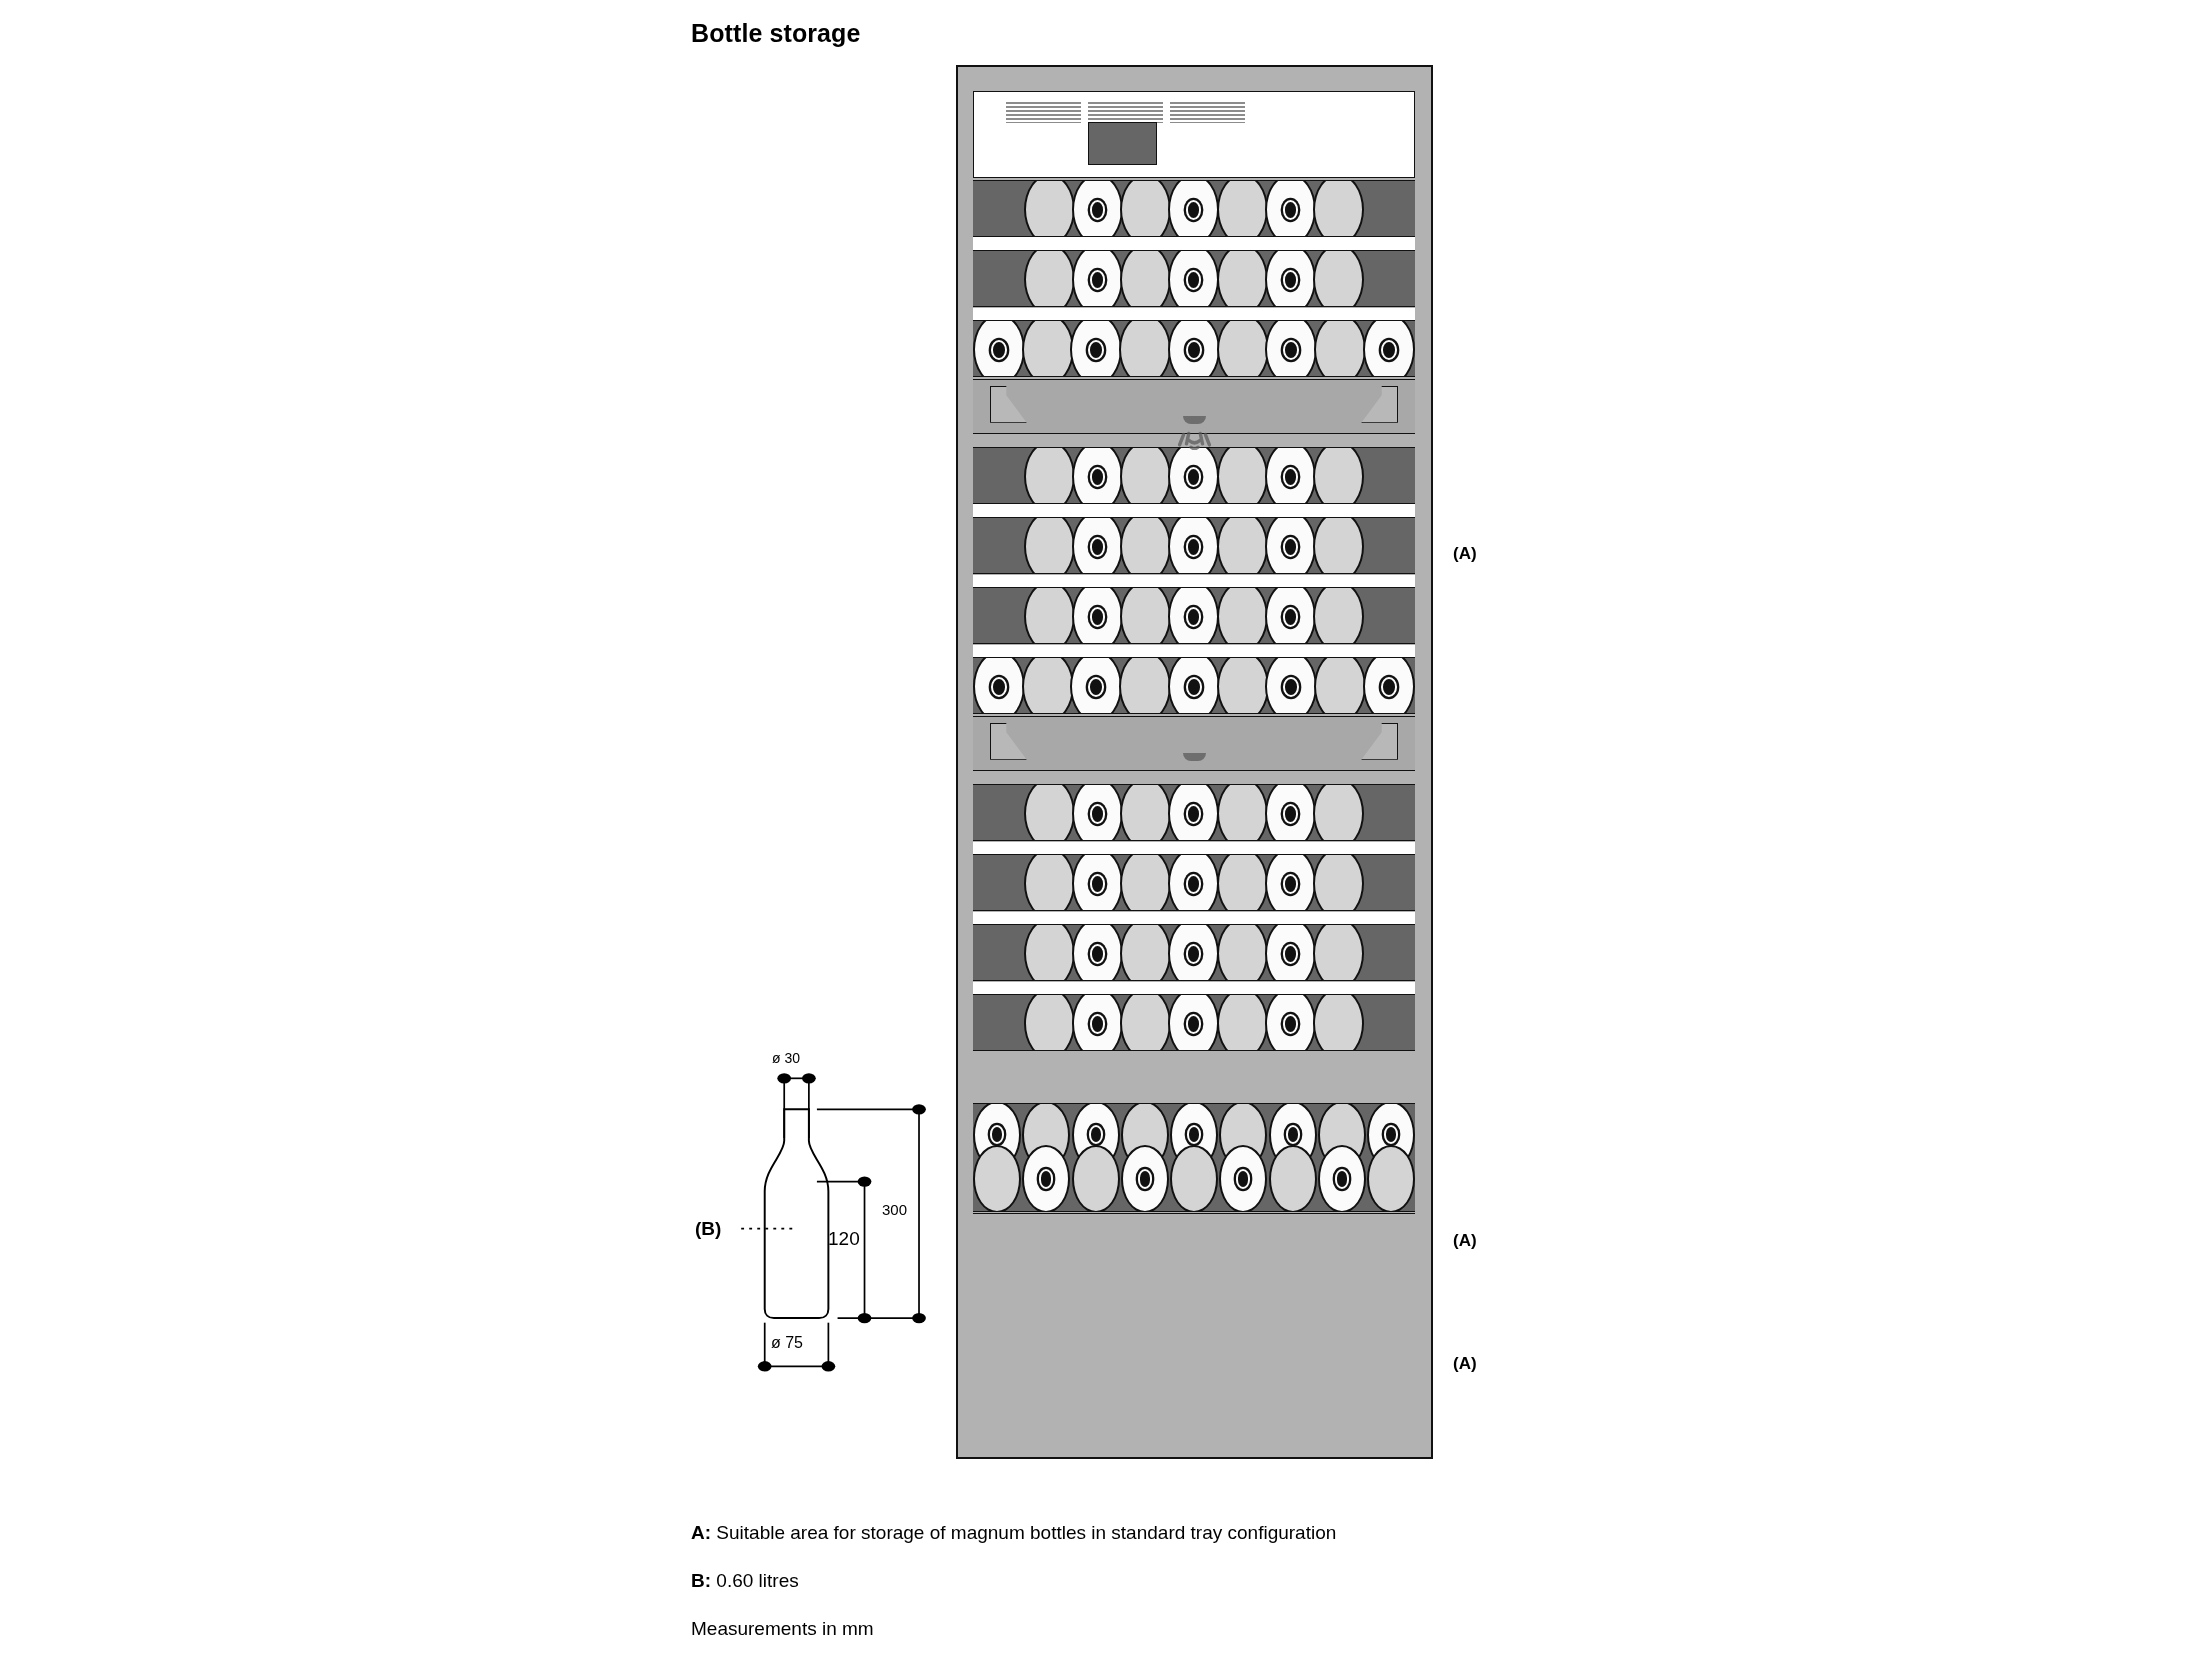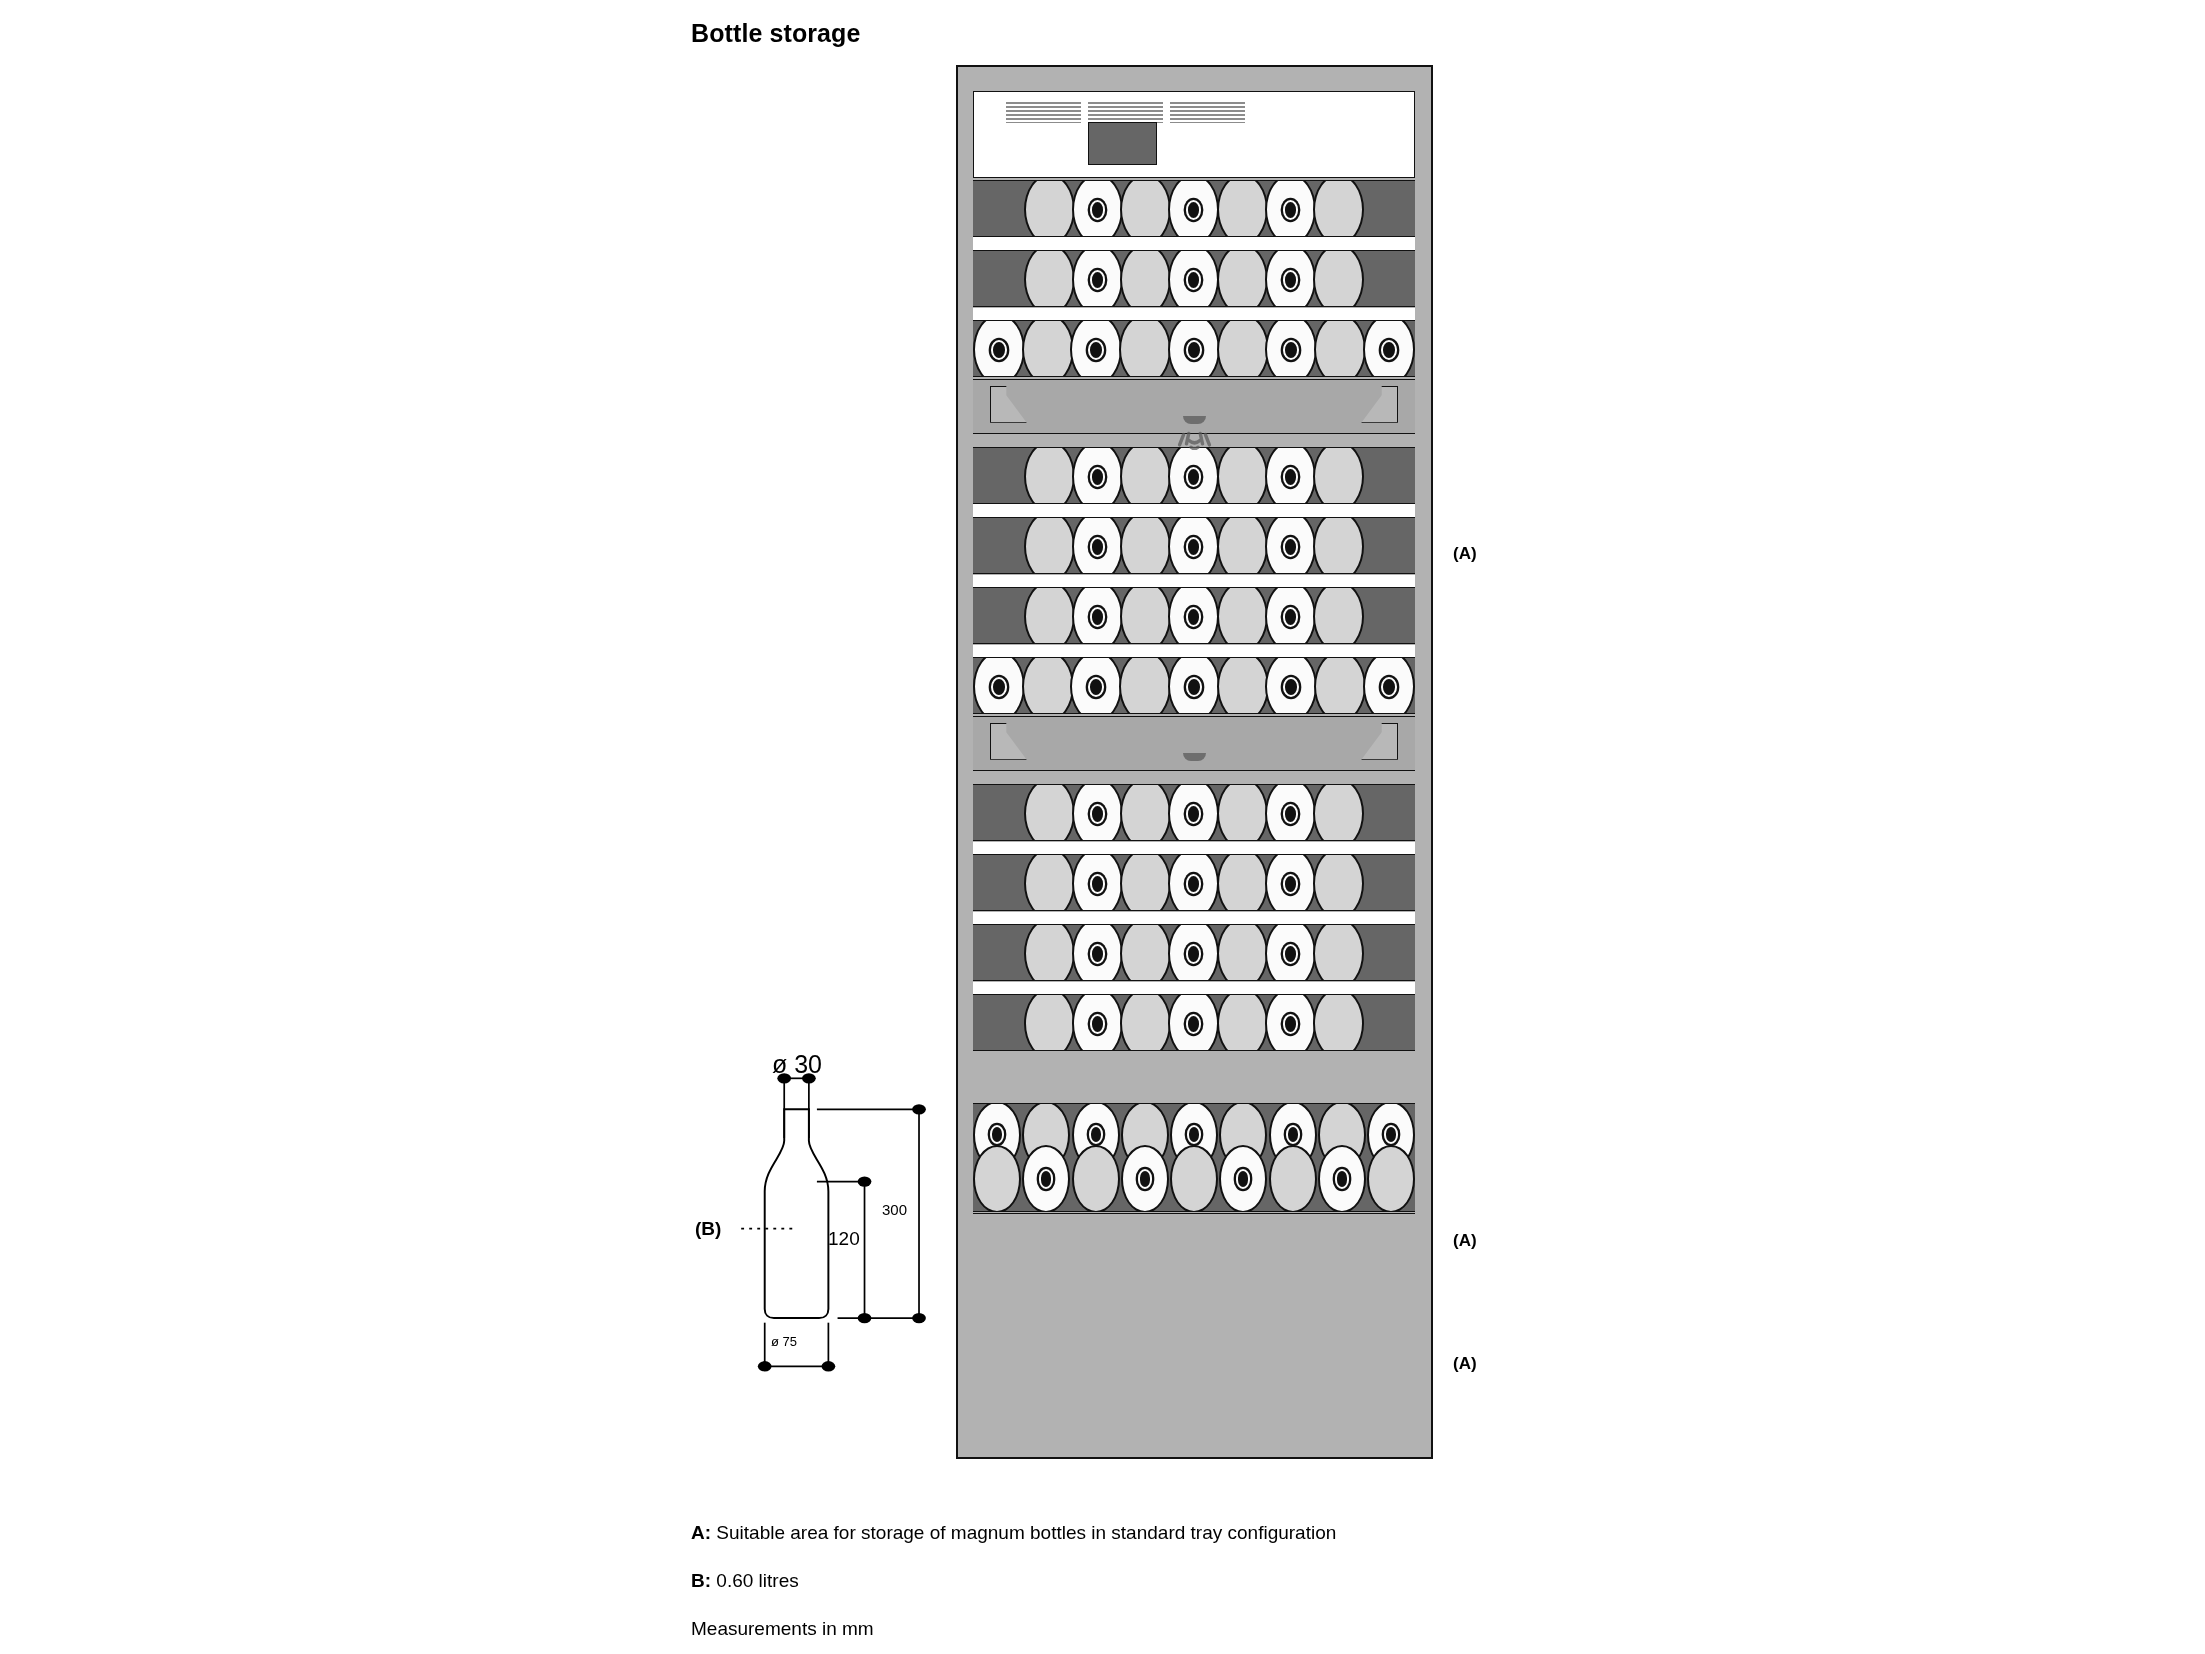--- a/index.html
+++ b/index.html
@@ -614,22 +614,22 @@
         <ellipse cx="228" cy="18" rx="12" ry="9"></ellipse>
         <ellipse cx="420" cy="72" rx="12" ry="9"></ellipse>
         <ellipse cx="420" cy="436" rx="12" ry="9"></ellipse>
         <ellipse cx="325" cy="198" rx="12" ry="9"></ellipse>
         <ellipse cx="325" cy="436" rx="12" ry="9"></ellipse>
         <ellipse cx="151" cy="520" rx="12" ry="9"></ellipse>
         <ellipse cx="262" cy="520" rx="12" ry="9"></ellipse>
       </g>
     </svg>
 
-    <div style="position:absolute;left:94px;top:-18.4px;font-size:25px;color:#000;">ø 30</div>
-    <div style="position:absolute;left:93px;top:266px;font-size:13px;color:#000;">ø 75</div>
+    <div style="position:absolute;left:94px;top:-18.4px;font-size:14px;color:#000;">ø 30</div>
+    <div style="position:absolute;left:93px;top:266px;font-size:16px;color:#000;">ø 75</div>
     <div style="position:absolute;left:150px;top:160px;font-size:19px;color:#000;">120</div>
     <div style="position:absolute;left:204px;top:133px;font-size:15px;color:#000;">300</div>
     <div style="position:absolute;left:17px;top:150px;font-size:19px;font-weight:bold;color:#000;">(B)</div>
   </div>
 
   <div class="footnote" id="footnote-a">
     <b>A:</b><span> Suitable area for storage of magnum bottles in standard tray configuration</span>
   </div>
   <div class="footnote" id="footnote-b">
     <b>B:</b><span> 0.60 litres</span>

